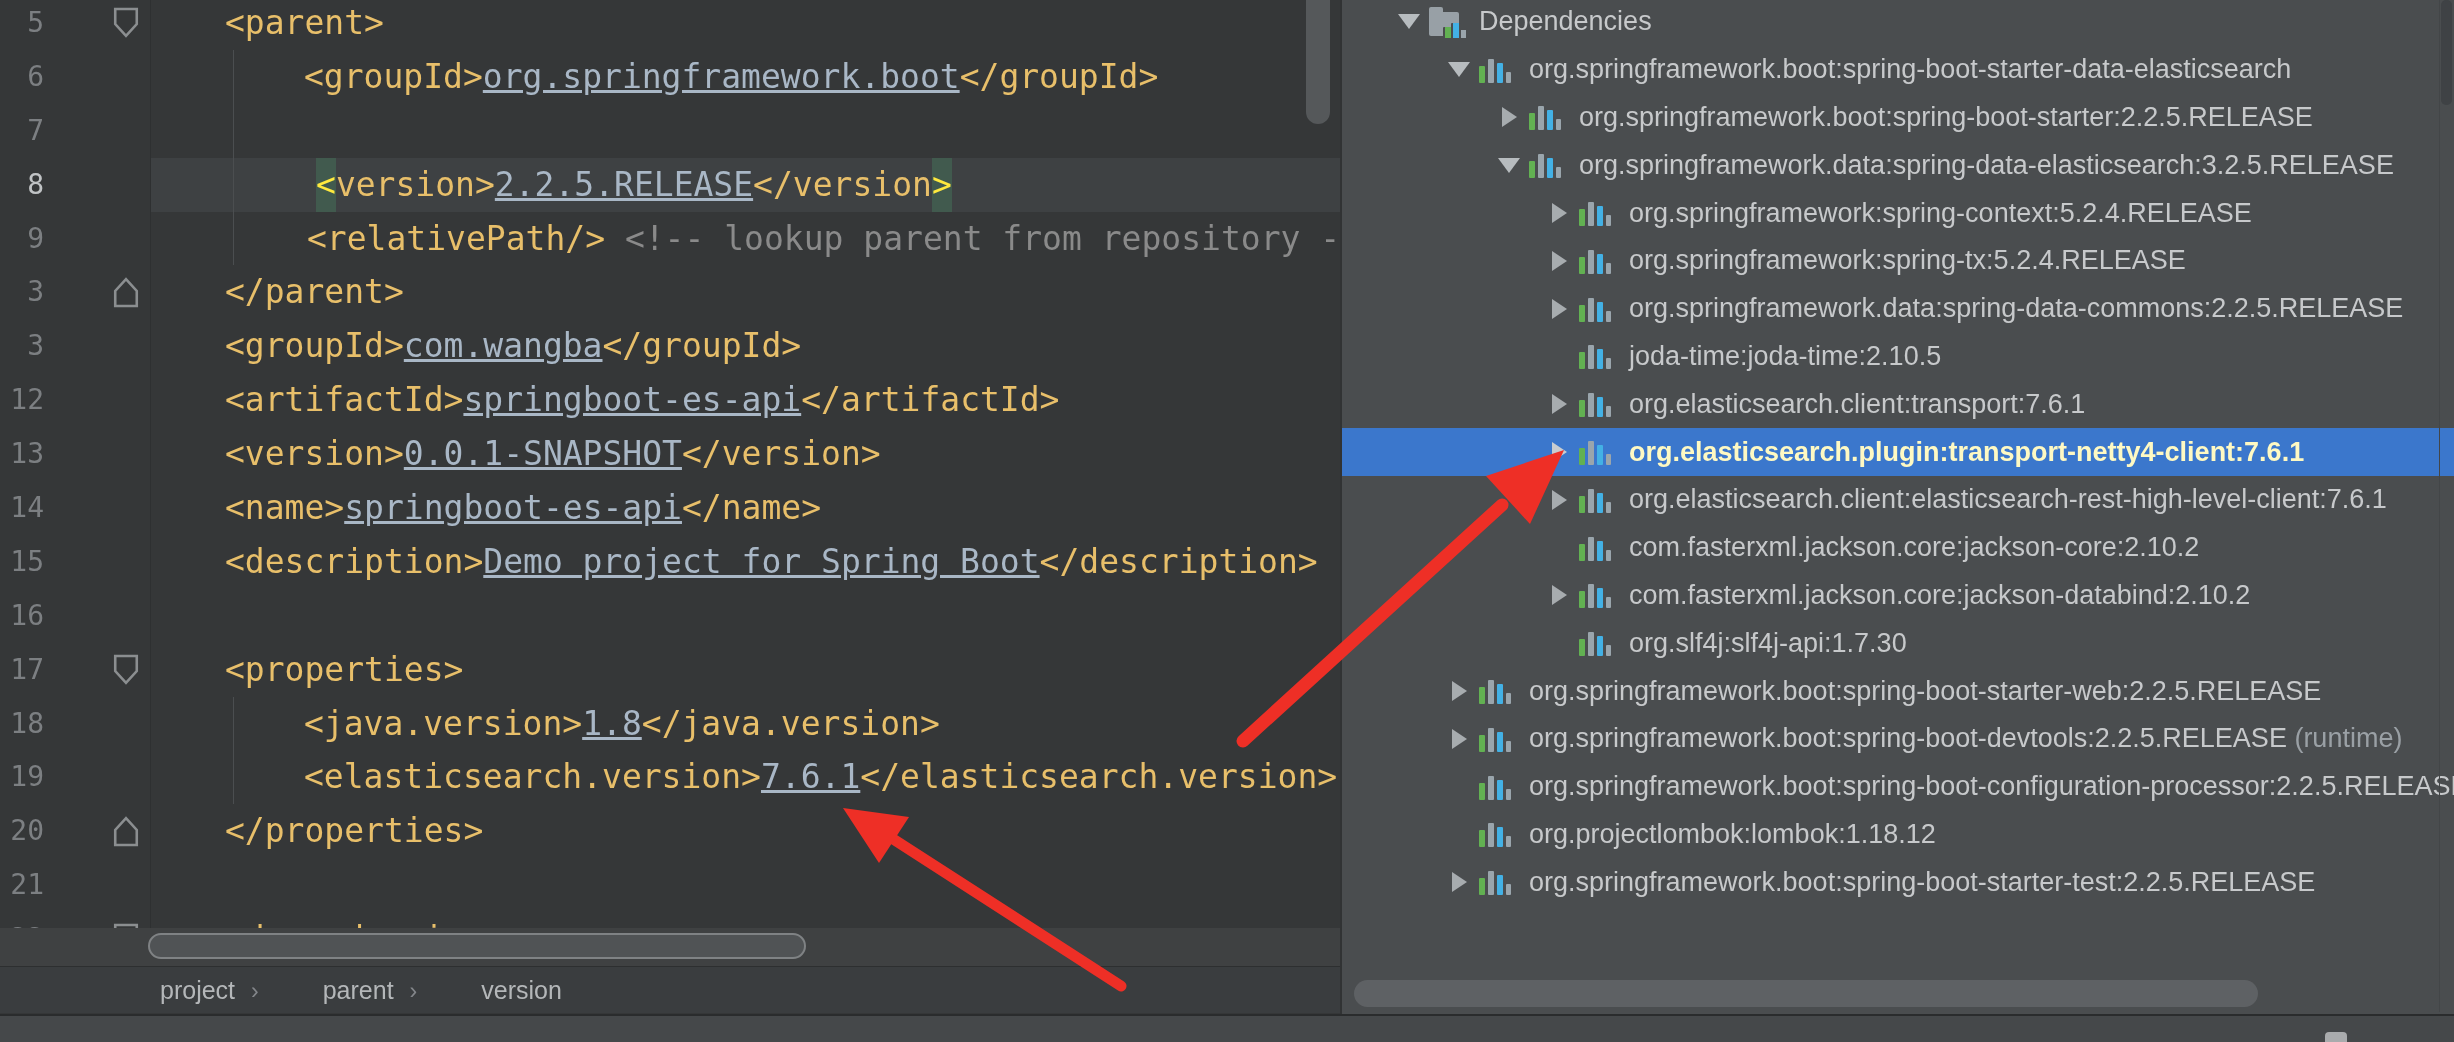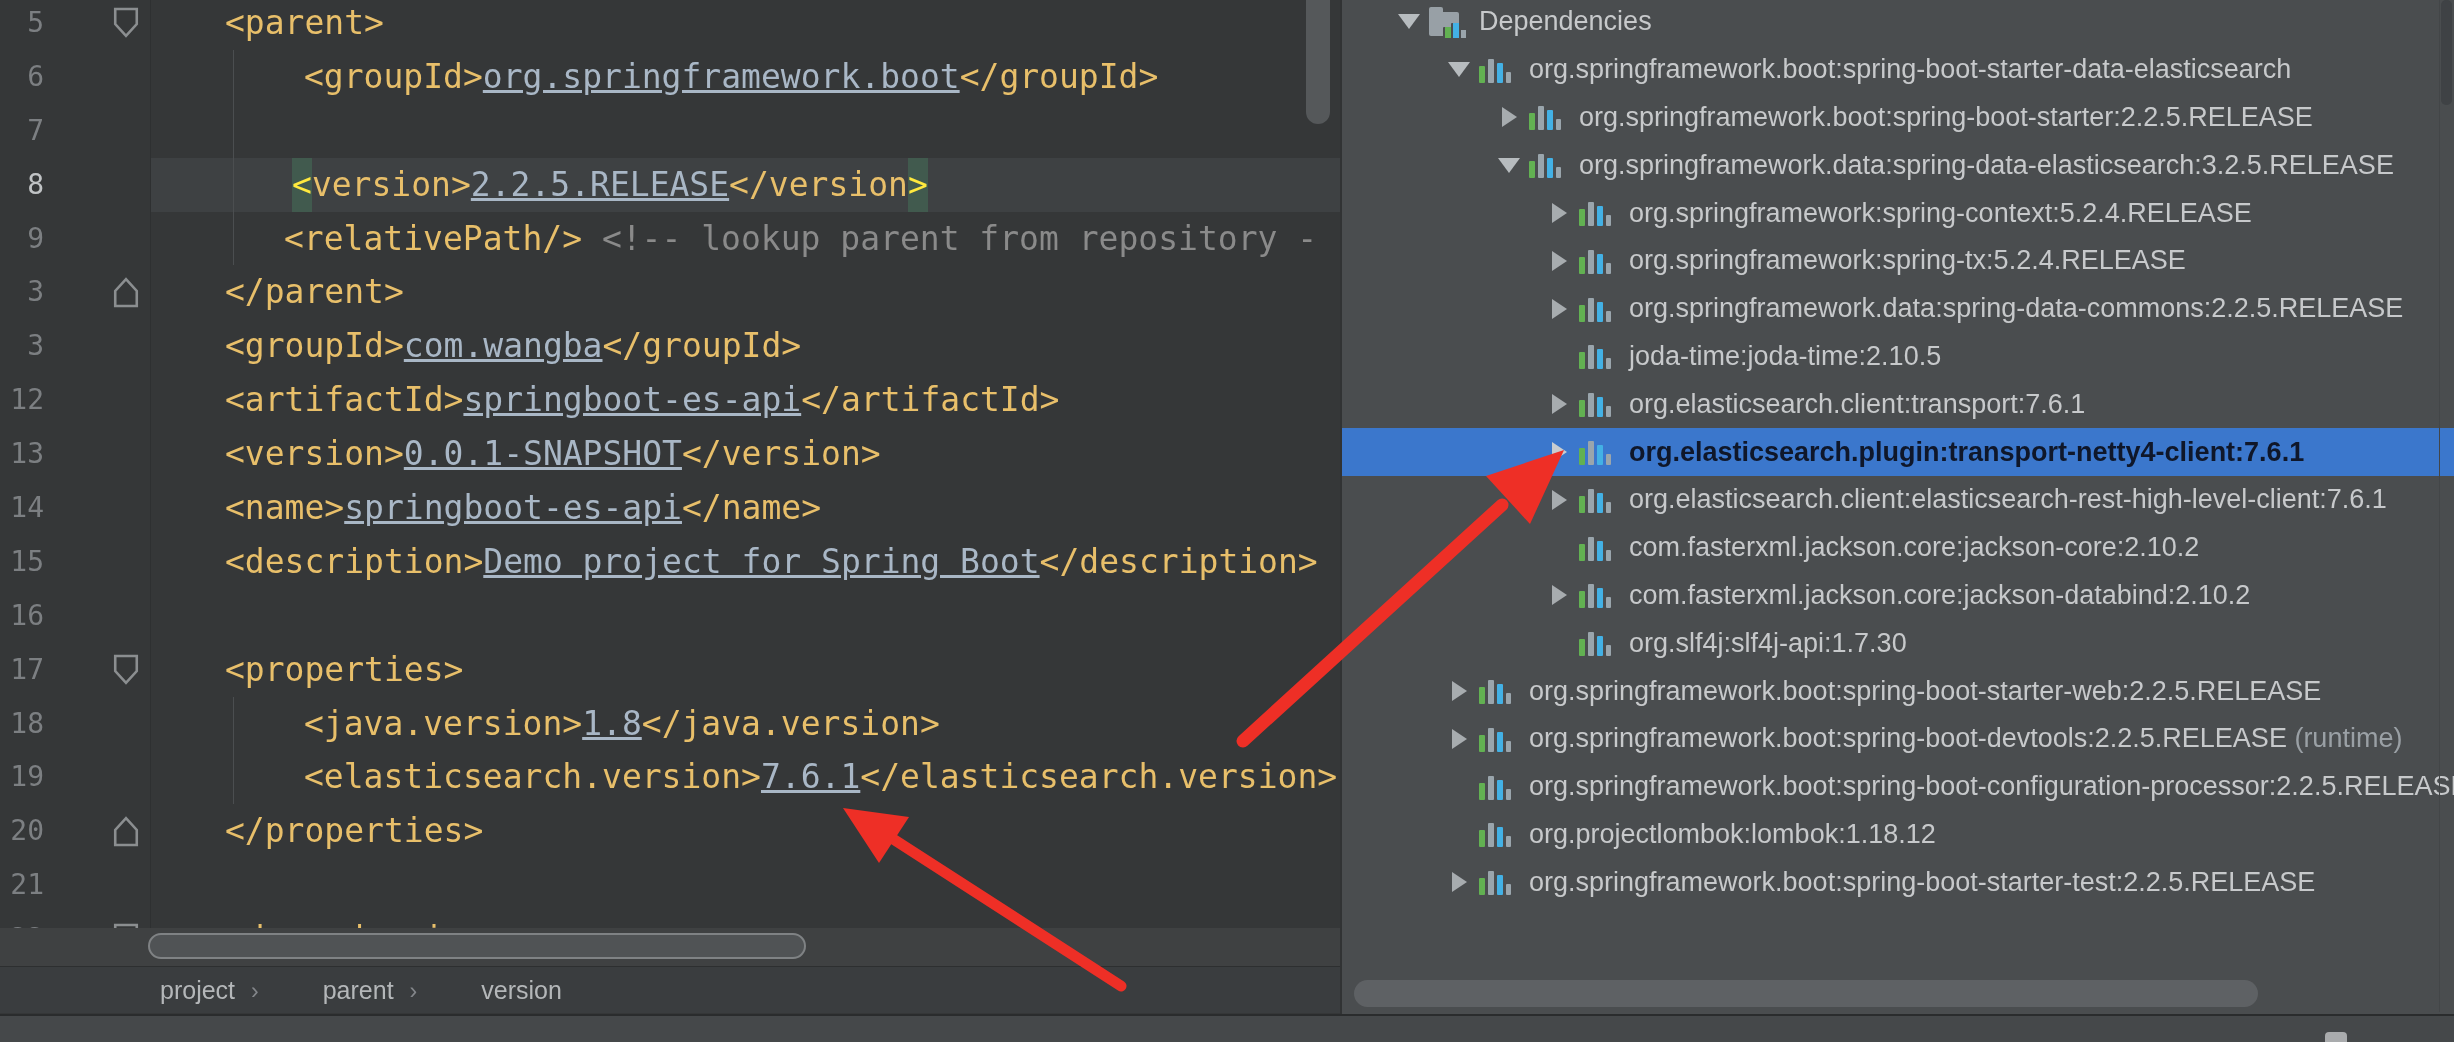--- a/index.html
+++ b/index.html
@@ -52,21 +52,21 @@
   .tri-col{width:0;height:0;border-top:10px solid transparent;border-bottom:10px solid transparent;
     border-left:15px solid #a7acaf;}
   .trow.selected .tri-col{border-left-color:#c9cdd0;}
   .lib-icon{flex:0 0 36px;height:32px;margin-right:14px;position:relative;}
   .lib-icon i{position:absolute;bottom:3px;border-radius:1px;}
   .deps-icon{flex:0 0 38px;height:32px;margin-right:12px;position:relative;}
   .folder-body{position:absolute;left:0;top:6px;width:30px;height:24px;background:#98a0a6;border-radius:2px;}
   .folder-tab{position:absolute;left:0;top:1px;width:14px;height:7px;background:#98a0a6;border-radius:2px 2px 0 0;}
   .deps-icon i{position:absolute;bottom:0;border-radius:1px;border-left:2px solid #4a4d4f;border-right:2px solid #4a4d4f;}
   .tlabel{font-size:27px;color:#c7c9cb;}
-  .trow.selected .tlabel{color:#0f172a;font-weight:bold;}
+  .trow.selected .tlabel{color:#fef9c3;font-weight:bold;}
   .tscope{color:#9aa0a5;}
   #panel-hscroll{position:absolute;left:12px;top:980px;width:904px;height:27px;background:#5e6164;border-radius:14px;}
   #panel-vscroll{position:absolute;right:2px;top:0;width:11px;height:105px;background:#3f4245;border-radius:5px;}
   #panel-vtrack{position:absolute;right:14px;top:0;width:1px;height:1012px;background:#434648;}
 
   
   #bottom-strip{position:absolute;left:0;top:1014px;width:2454px;height:28px;background:#45484a;
     border-top:2px solid #2a2c2d;box-sizing:content-box;z-index:6;}
   #corner-glyph{position:absolute;left:2325px;top:16px;width:22px;height:12px;background:#a9abad;
     border-radius:4px 4px 0 0;}
@@ -80,22 +80,22 @@
 <div id="screen">
 
   <div id="editor">
     <div id="code-clip">
       <div id="code-lines">
           <div class="line"><div class="gnum">5</div><div class="foldic"><svg width="28" height="34" viewBox="0 0 26 30">
                 <path d="M3 2 H23 V16 L13 27 L3 16 Z" fill="none" stroke="#8b8e90" stroke-width="2.4"></path>
               </svg></div><span class="code" style="left: 225px;"><span class="seg-tag">&lt;parent&gt;</span></span></div>
           <div class="line"><div class="gnum">6</div><span class="code" style="left: 304px;"><span class="seg-tag">&lt;groupId&gt;</span><span class="seg-val">org.springframework.boot</span><span class="seg-tag">&lt;/groupId&gt;</span></span></div>
           <div class="line"><div class="gnum">7</div></div>
-          <div class="line cur"><div class="gnum">8</div><span class="code" style="left: 292px;"><span class="seg-hl">&lt;</span><span class="seg-tag">version&gt;</span><span class="seg-val">2.2.5.RELEASE</span><span class="seg-tag">&lt;/version</span><span class="seg-hl">&gt;</span></span></div>
-          <div class="line"><div class="gnum">9</div><span class="code" style="left: 284px;"><span class="seg-tag">&lt;relativePath/&gt;</span><span class="seg-com"> &lt;!-- lookup parent from repository -</span></span></div>
+          <div class="line cur"><div class="gnum">8</div><span class="code" style="left: 316px;"><span class="seg-hl">&lt;</span><span class="seg-tag">version&gt;</span><span class="seg-val">2.2.5.RELEASE</span><span class="seg-tag">&lt;/version</span><span class="seg-hl">&gt;</span></span></div>
+          <div class="line"><div class="gnum">9</div><span class="code" style="left: 307px;"><span class="seg-tag">&lt;relativePath/&gt;</span><span class="seg-com"> &lt;!-- lookup parent from repository -</span></span></div>
           <div class="line"><div class="gnum">3</div><div class="foldic"><svg width="28" height="34" viewBox="0 0 26 30">
                 <path d="M3 28 H23 V14 L13 3 L3 14 Z" fill="none" stroke="#8b8e90" stroke-width="2.4"></path>
               </svg></div><span class="code" style="left: 225px;"><span class="seg-tag">&lt;/parent&gt;</span></span></div>
           <div class="line"><div class="gnum">3</div><span class="code" style="left: 225px;"><span class="seg-tag">&lt;groupId&gt;</span><span class="seg-val">com.wangba</span><span class="seg-tag">&lt;/groupId&gt;</span></span></div>
           <div class="line"><div class="gnum">12</div><span class="code" style="left: 225px;"><span class="seg-tag">&lt;artifactId&gt;</span><span class="seg-val">springboot-es-api</span><span class="seg-tag">&lt;/artifactId&gt;</span></span></div>
           <div class="line"><div class="gnum">13</div><span class="code" style="left: 225px;"><span class="seg-tag">&lt;version&gt;</span><span class="seg-val">0.0.1-SNAPSHOT</span><span class="seg-tag">&lt;/version&gt;</span></span></div>
           <div class="line"><div class="gnum">14</div><span class="code" style="left: 225px;"><span class="seg-tag">&lt;name&gt;</span><span class="seg-val">springboot-es-api</span><span class="seg-tag">&lt;/name&gt;</span></span></div>
           <div class="line"><div class="gnum">15</div><span class="code" style="left: 225px;"><span class="seg-tag">&lt;description&gt;</span><span class="seg-val">Demo project for Spring Boot</span><span class="seg-tag">&lt;/description&gt;</span></span></div>
           <div class="line"><div class="gnum">16</div><span class="code" style="left: 225px;"></span></div>
           <div class="line"><div class="gnum">17</div><div class="foldic"><svg width="28" height="34" viewBox="0 0 26 30">

